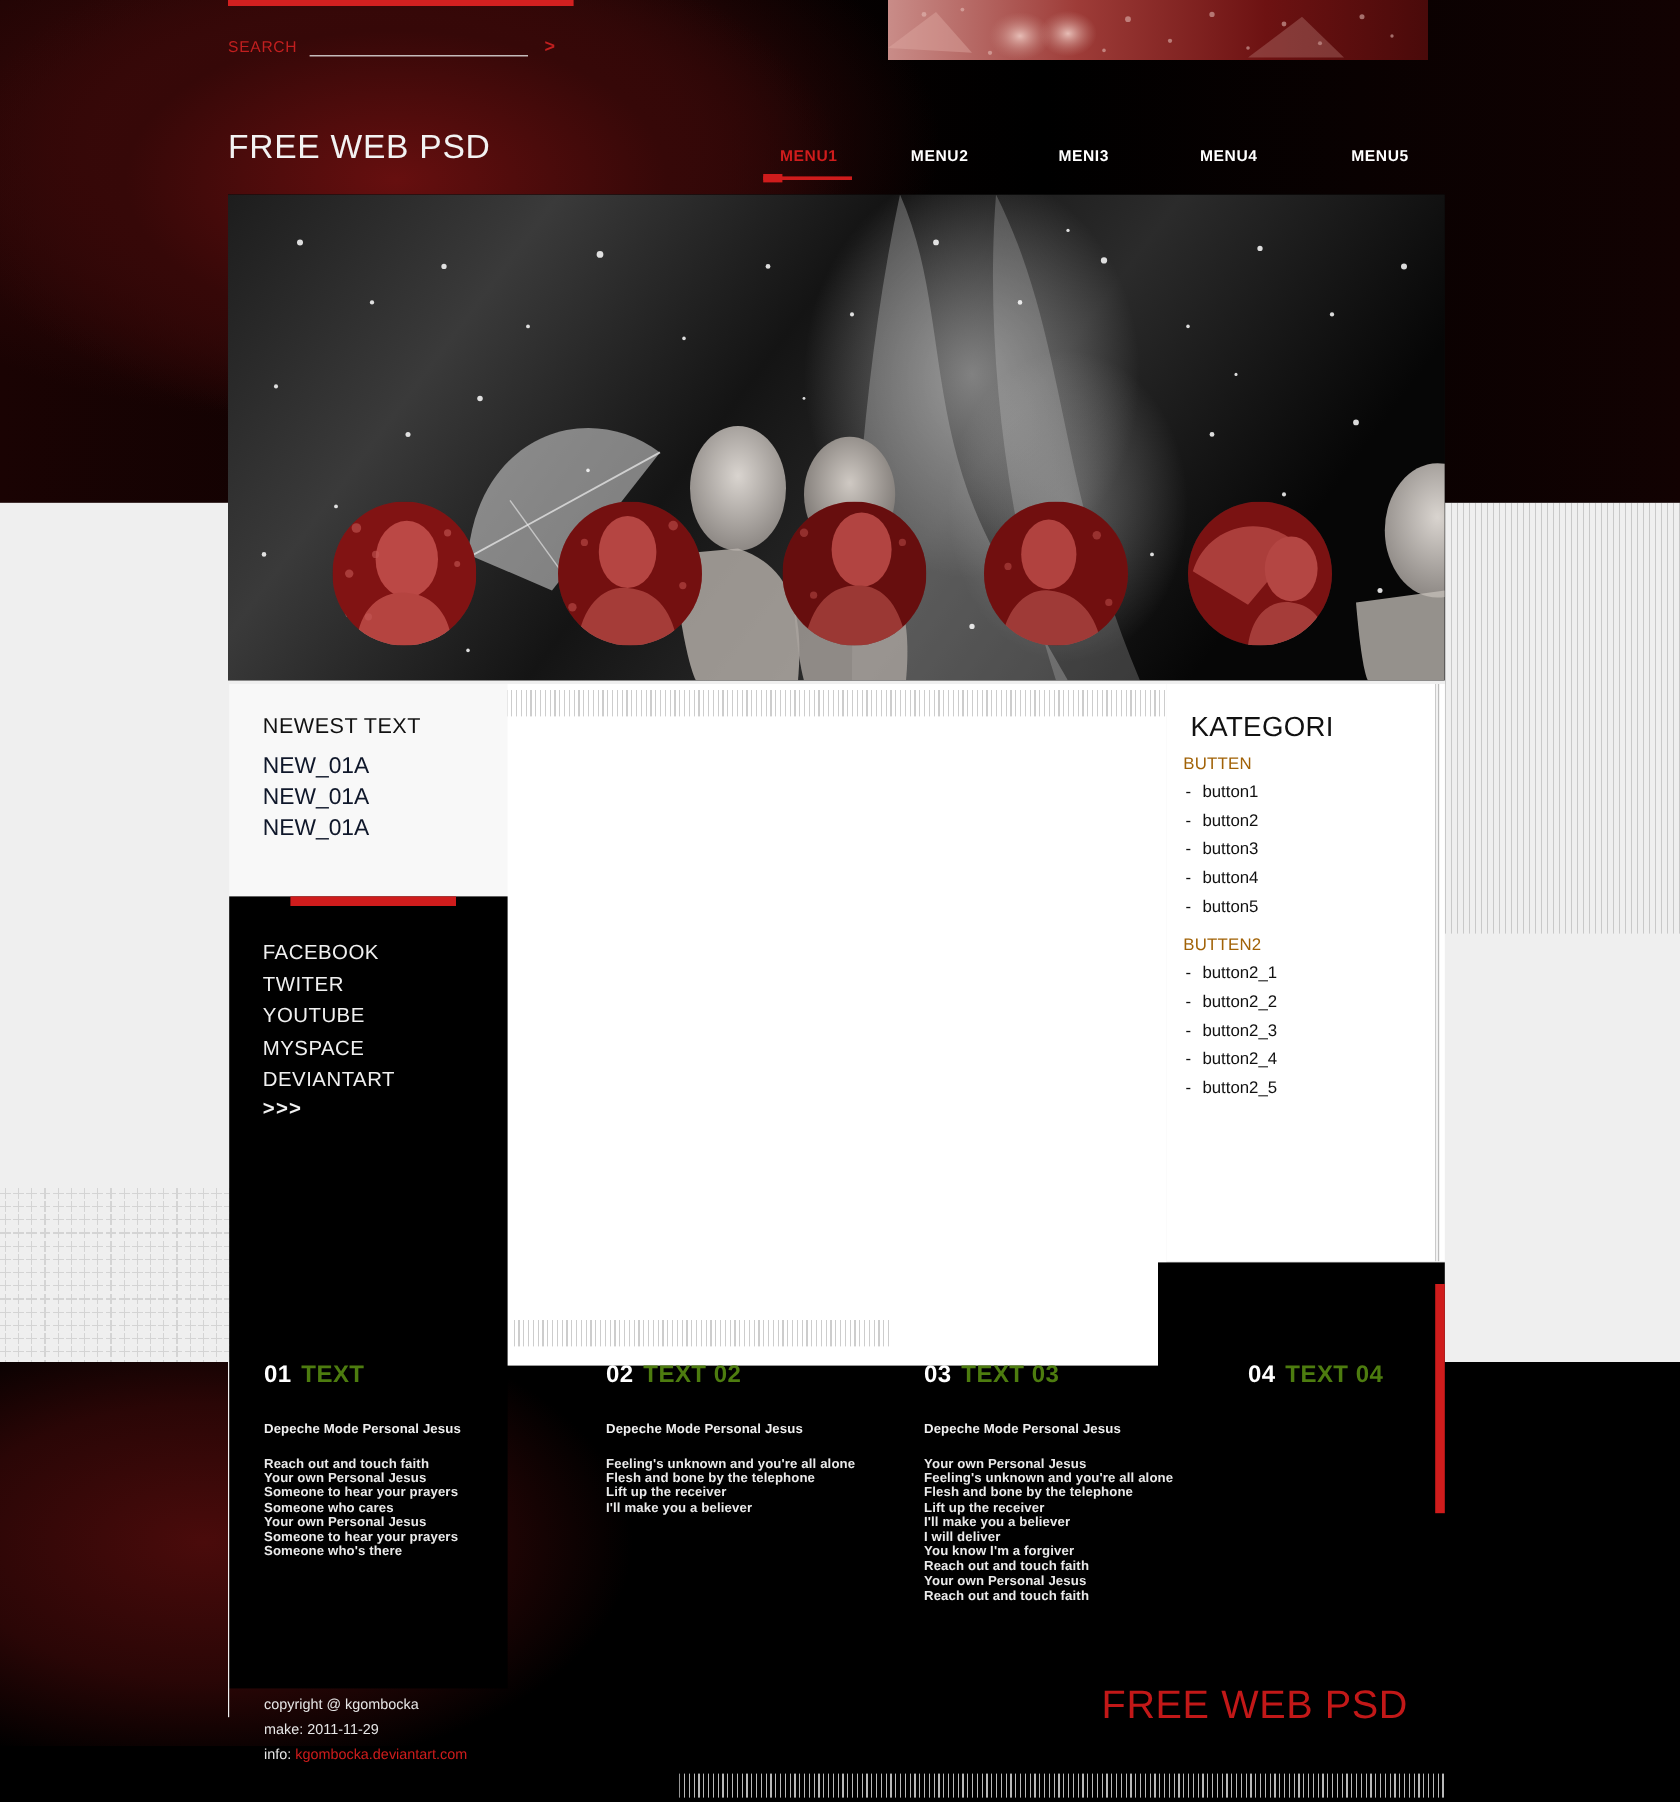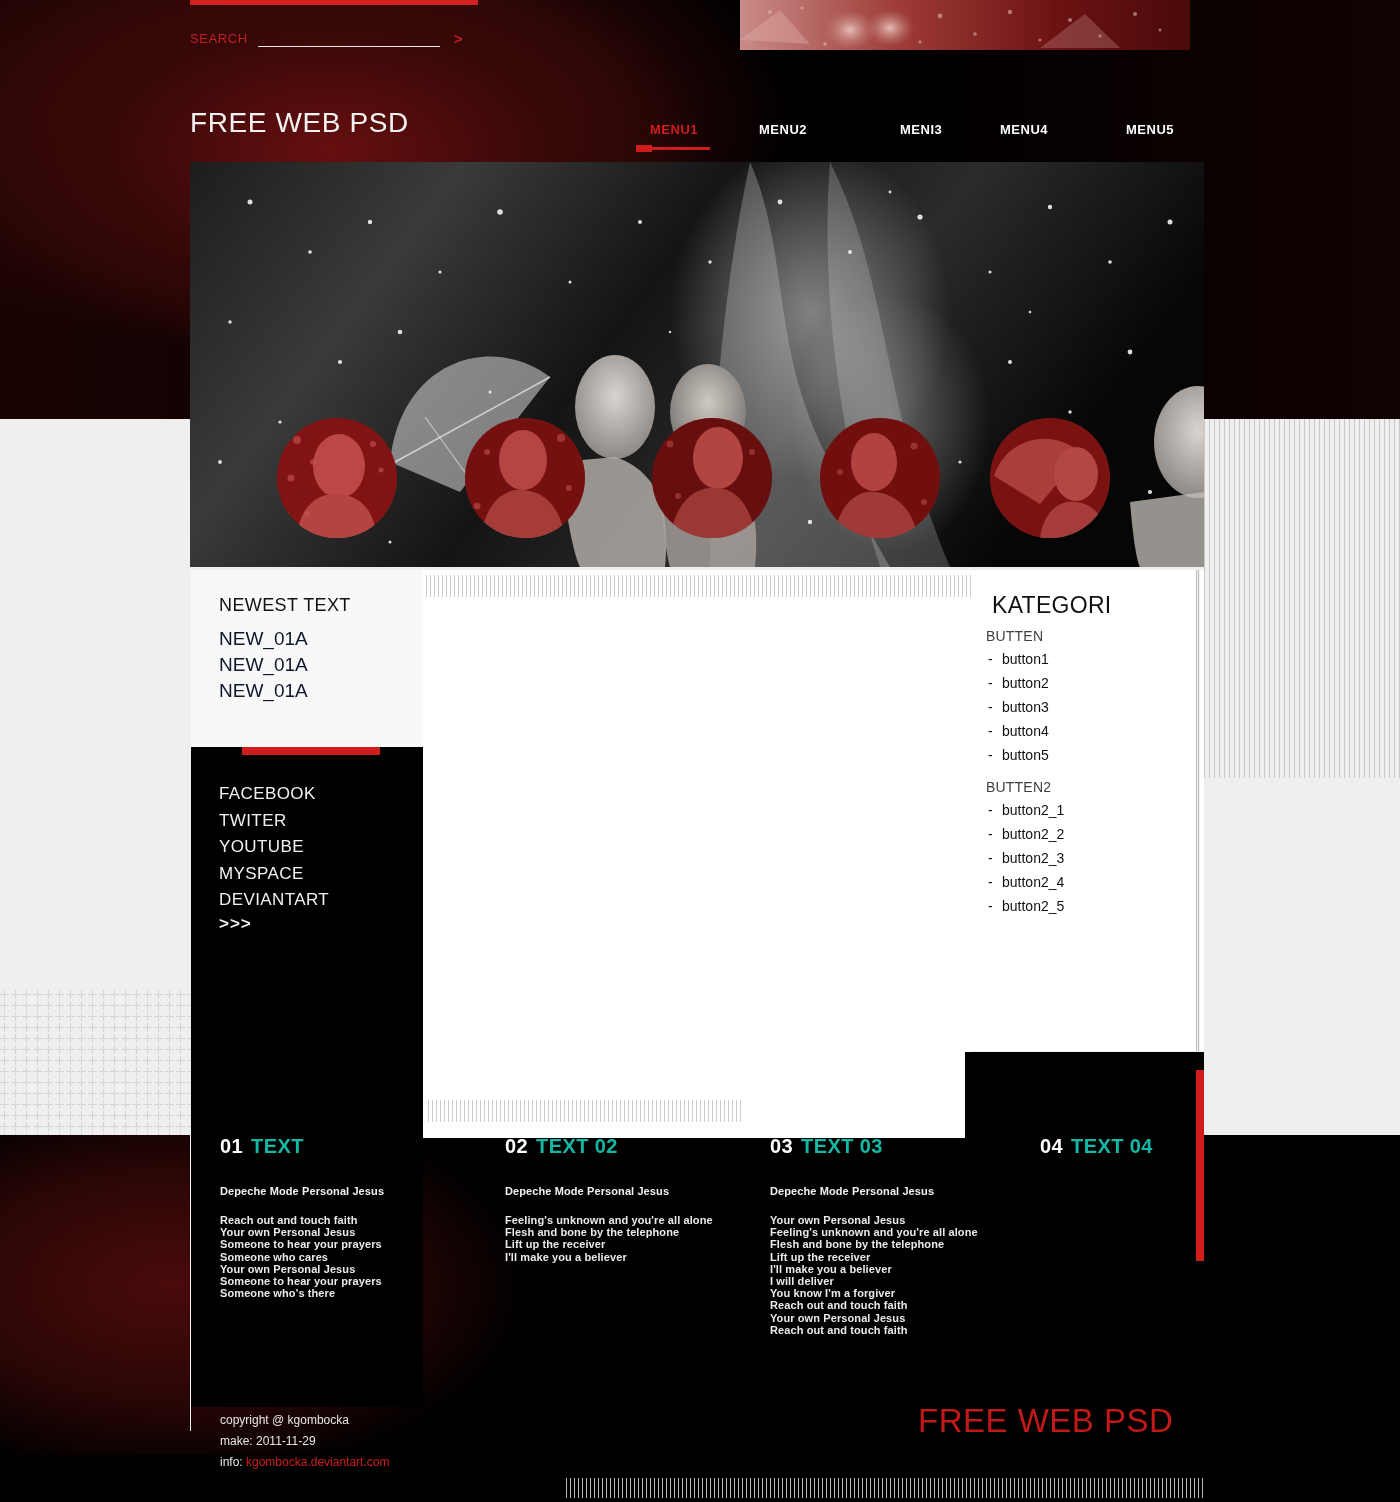--- a/index.html
+++ b/index.html
@@ -80,33 +80,33 @@
   .social-red{position:absolute;left:51px;top:0px;width:138px;height:8px;background:#cf1c1c;}
   .social-list{position:absolute;left:28px;top:34px;}
   .social-item{color:#f0f0f0;font-size:17px;line-height:26.5px;letter-spacing:.4px;cursor:pointer;}
   .social-more{color:#f0f0f0;font-size:17px;font-weight:bold;letter-spacing:1px;cursor:pointer;}
   .left-rule{position:absolute;left:190px;top:1135px;width:1px;height:296px;background:#f1f1f1;}
 
   
   .kat-box{position:absolute;left:972px;top:570px;width:232px;height:481px;background:#fff;}
   .kat-title{position:absolute;left:20px;top:22px;color:#111;font-size:23px;letter-spacing:.3px;text-align:center;}
   .kat-groups{position:absolute;left:14px;top:58px;width:210px;}
-  .kat-head{color:#404040;font-size:14px;margin:0 0 3px 0;letter-spacing:.2px;cursor:pointer;}
+  .kat-head{color:#a16207;font-size:14px;margin:0 0 3px 0;letter-spacing:.2px;cursor:pointer;}
   .kat-li{color:#111;font-size:14px;line-height:24px;padding-left:16px;position:relative;cursor:pointer;}
   .kat-li:before{content:"-";position:absolute;left:2px;top:0;color:#111;}
   .kat-group{margin-bottom:12px;}
   .kat-scroll{position:absolute;left:1196px;top:570px;width:4px;height:481px;
     background:repeating-linear-gradient(to right,#bdbdbd 0 1px,#f2f2f2 1px 2px);}
 
   
   .cols{position:absolute;left:0;top:1135px;width:1400px;height:320px;}
   .col{position:absolute;top:0;}
   .col-title{font-size:20px;font-weight:bold;letter-spacing:.4px;}
   .col-title .num{color:#fff;}
-  .col-title .txt{color:#14b8a6;margin-left:8px;}
+  .col-title .txt{color:#4d7c0f;margin-left:8px;}
   .col-sub{color:#f0f0f0;font-size:11px;font-weight:bold;margin-top:27px;letter-spacing:.1px;}
   .col-lines{margin-top:17px;}
   .col-line{color:#eaeaea;font-size:11px;font-weight:bold;line-height:12.2px;letter-spacing:.1px;}
   .right-panel-black{position:absolute;left:965px;top:1052px;width:239px;height:403px;background:#000;}
   .right-red-bar{position:absolute;left:1196px;top:1070px;width:8px;height:191px;background:#cf1c1c;}
 
   
   .footer{position:absolute;left:220px;top:1410px;}
   .footer-line{color:#e6e6e6;font-size:12px;line-height:21px;}
   .footer-link{color:#cf1c1c;cursor:pointer;}
@@ -168,21 +168,21 @@
   <span class="search-label">SEARCH</span>
   <input class="search-input" type="text" value="" placeholder="" style="">
   <button class="search-go">&gt;</button>
 </div>
 
 <div class="brand">FREE WEB PSD</div>
 
 <div class="menu">
   <span class="menu-item active" style="left:30px">MENU1</span>
   <span class="menu-item" style="left:139px">MENU2</span>
-  <span class="menu-item" style="left:280px">MENI3</span>
+  <span class="menu-item" style="left:262px">MENI3</span>
   <span class="menu-item" style="left:380px">MENU4</span>
   <span class="menu-item" style="left:506px">MENU5</span>
 </div>
 <div class="menu-underline"></div>
 
 <div class="hero">
   <svg class="hero-photo" width="1014" height="405" viewBox="0 0 1014 405" preserveAspectRatio="none">
     <defs>
       <linearGradient id="hbg" x1="0" y1="0" x2="1" y2="0.3">
         <stop offset="0" stop-color="#1d1d1d"></stop>

